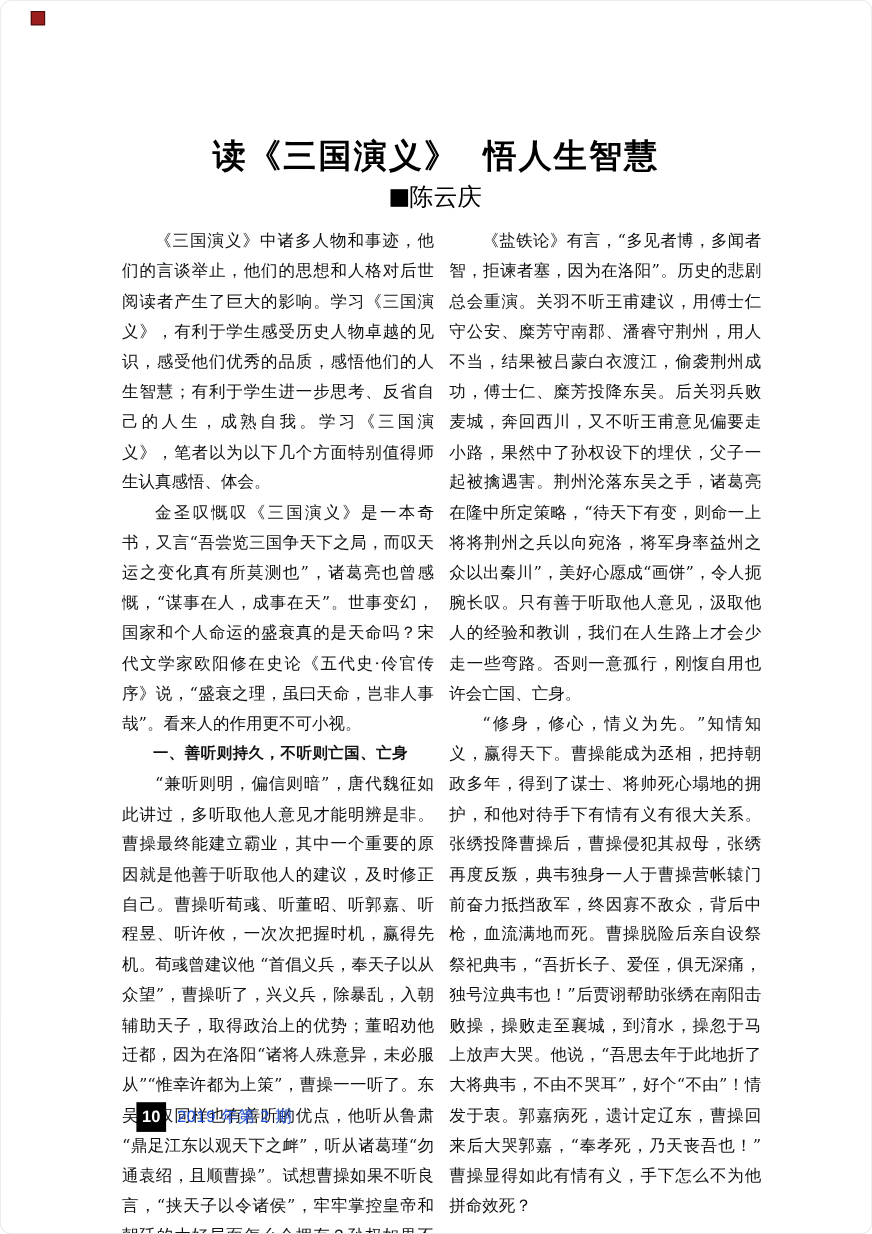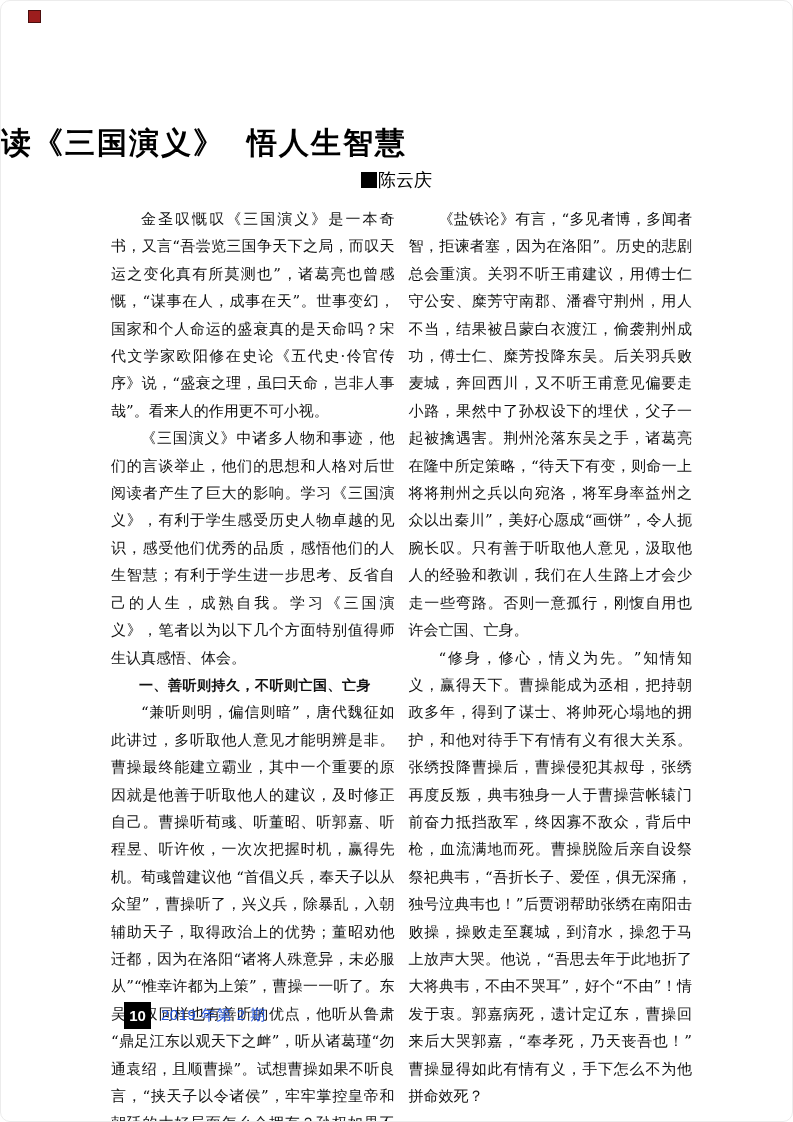--- a/index.html
+++ b/index.html
@@ -24,37 +24,38 @@
     left: 27px;
     top: 9px;
     width: 13px;
     height: 13px;
     background: #9c1d1d;
     border: 1px solid #4a0e0e;
     box-sizing: border-box;
   }
   .title-row {
     margin-top: 124px;
+    text-align: center;
     font-family: "DejaVu Sans", "Liberation Sans", sans-serif;
     font-weight: bold;
     font-size: 30px;
     line-height: 36px;
     letter-spacing: 2px;
     color: #000000;
     white-space: nowrap;
   }
   .title-gap {
     display: inline-block;
     width: 22px;
   }
   .author-row {
     margin-top: 8px;
     text-align: center;
     font-family: "DejaVu Sans", "Liberation Sans", sans-serif;
-    font-size: 18px;
+    font-size: 22px;
     line-height: 22px;
     color: #000000;
   }
   .author-marker {
     display: inline-block;
     width: 16px;
     height: 16px;
     background: #000000;
     vertical-align: -2px;
     margin-right: 1px;
@@ -128,22 +129,22 @@
     <span>读《三国演义》</span><span class="title-gap"></span><span>悟人生智慧</span>
   </div>
 
   <div class="author-row">
     <span class="author-marker"></span><span>陈云庆</span>
   </div>
 
   <div class="body-wrap">
 
     <div class="col">
+      <p>《三国演义》中诸多人物和事迹，他们的言谈举止，他们的思想和人格对后世阅读者产生了巨大的影响。学习《三国演义》，有利于学生感受历史人物卓越的见识，感受他们优秀的品质，感悟他们的人生智慧；有利于学生进一步思考、反省自己的人生，成熟自我。学习《三国演义》，笔者以为以下几个方面特别值得师生认真感悟、体会。</p>
       <p>金圣叹慨叹《三国演义》是一本奇书，又言“吾尝览三国争天下之局，而叹天运之变化真有所莫测也”，诸葛亮也曾感慨，“谋事在人，成事在天”。世事变幻，国家和个人命运的盛衰真的是天命吗？宋代文学家欧阳修在史论《五代史·伶官传序》说，“盛衰之理，虽曰天命，岂非人事哉”。看来人的作用更不可小视。</p>
-      <p>《三国演义》中诸多人物和事迹，他们的言谈举止，他们的思想和人格对后世阅读者产生了巨大的影响。学习《三国演义》，有利于学生感受历史人物卓越的见识，感受他们优秀的品质，感悟他们的人生智慧；有利于学生进一步思考、反省自己的人生，成熟自我。学习《三国演义》，笔者以为以下几个方面特别值得师生认真感悟、体会。</p>
       <h3>一、善听则持久，不听则亡国、亡身</h3>
       <p>“兼听则明，偏信则暗”，唐代魏征如此讲过，多听取他人意见才能明辨是非。曹操最终能建立霸业，其中一个重要的原因就是他善于听取他人的建议，及时修正自己。曹操听荀彧、听董昭、听郭嘉、听程昱、听许攸，一次次把握时机，赢得先机。荀彧曾建议他 “首倡义兵，奉天子以从众望”，曹操听了，兴义兵，除暴乱，入朝辅助天子，取得政治上的优势；董昭劝他迁都，因为在洛阳“诸将人殊意异，未必服从”“惟幸许都为上策”，曹操一一听了。东吴孙权同样也有善听的优点，他听从鲁肃“鼎足江东以观天下之衅”，听从诸葛瑾“勿通袁绍，且顺曹操”。试想曹操如果不听良言，“挟天子以令诸侯”，牢牢掌控皇帝和朝廷的大好局面怎么会拥有？孙权如果不听美策，怎么能韬光养晦，在政治上同样赢得有利形势，</p>
     </div>
 
     <div class="col">
       <p>《盐铁论》有言，“多见者博，多闻者智，拒谏者塞，因为在洛阳”。历史的悲剧总会重演。关羽不听王甫建议，用傅士仁守公安、糜芳守南郡、潘睿守荆州，用人不当，结果被吕蒙白衣渡江，偷袭荆州成功，傅士仁、糜芳投降东吴。后关羽兵败麦城，奔回西川，又不听王甫意见偏要走小路，果然中了孙权设下的埋伏，父子一起被擒遇害。荆州沦落东吴之手，诸葛亮在隆中所定策略，“待天下有变，则命一上将将荆州之兵以向宛洛，将军身率益州之众以出秦川”，美好心愿成“画饼”，令人扼腕长叹。只有善于听取他人意见，汲取他人的经验和教训，我们在人生路上才会少走一些弯路。否则一意孤行，刚愎自用也许会亡国、亡身。</p>
       <p>“修身，修心，情义为先。”知情知义，赢得天下。曹操能成为丞相，把持朝政多年，得到了谋士、将帅死心塌地的拥护，和他对待手下有情有义有很大关系。张绣投降曹操后，曹操侵犯其叔母，张绣再度反叛，典韦独身一人于曹操营帐辕门前奋力抵挡敌军，终因寡不敌众，背后中枪，血流满地而死。曹操脱险后亲自设祭祭祀典韦，“吾折长子、爱侄，俱无深痛，独号泣典韦也！”后贾诩帮助张绣在南阳击败操，操败走至襄城，到淯水，操忽于马上放声大哭。他说，“吾思去年于此地折了大将典韦，不由不哭耳”，好个“不由”！情发于衷。郭嘉病死，遗计定辽东，曹操回来后大哭郭嘉，“奉孝死，乃天丧吾也！”曹操显得如此有情有义，手下怎么不为他拼命效死？</p>
 
     </div>
 

